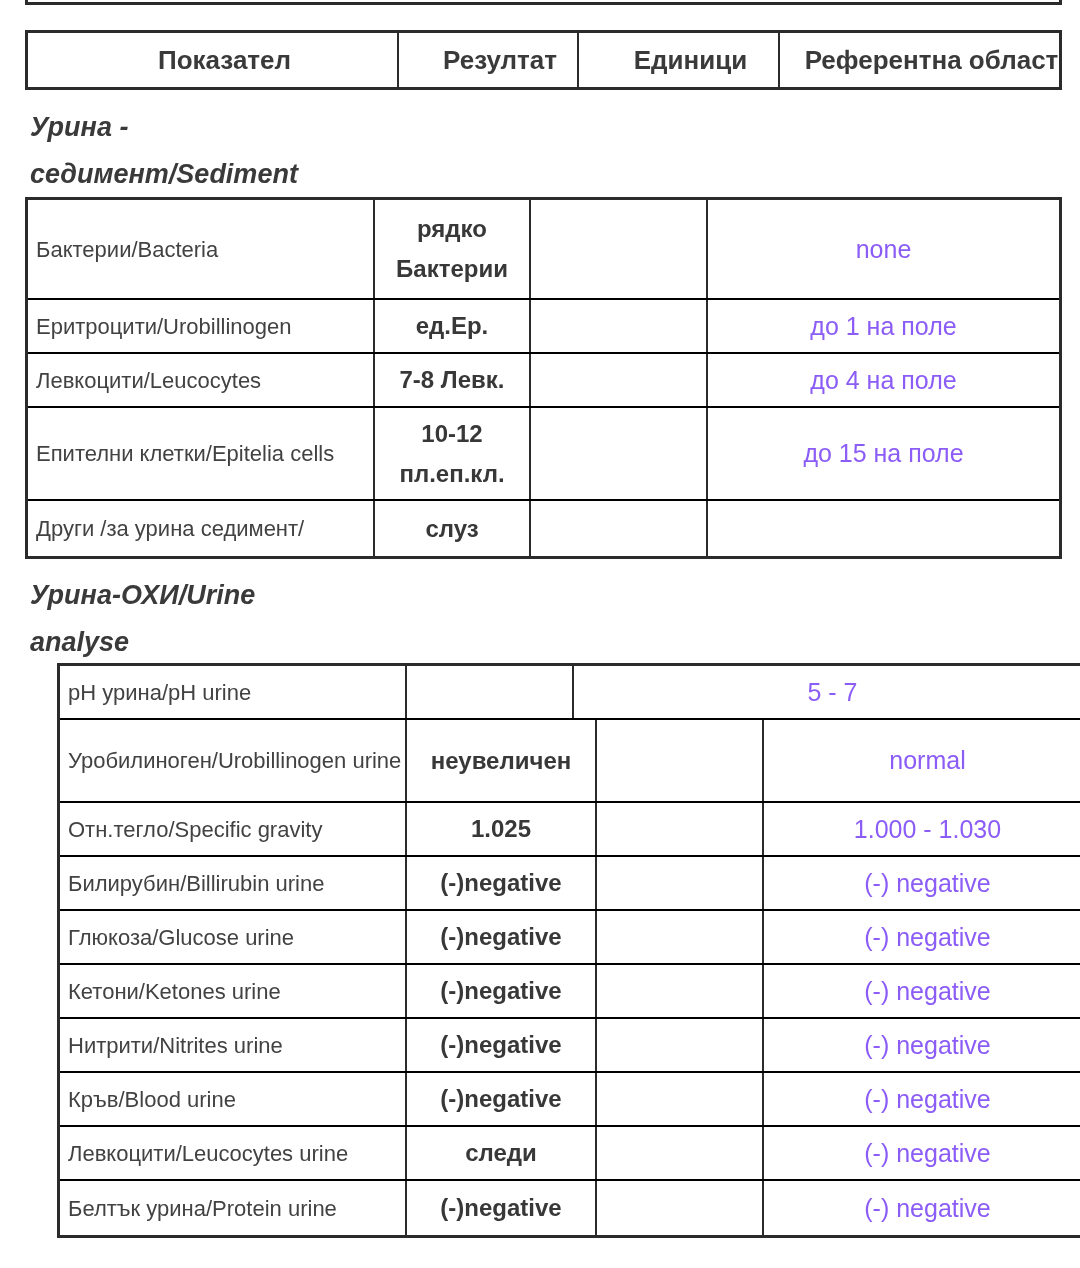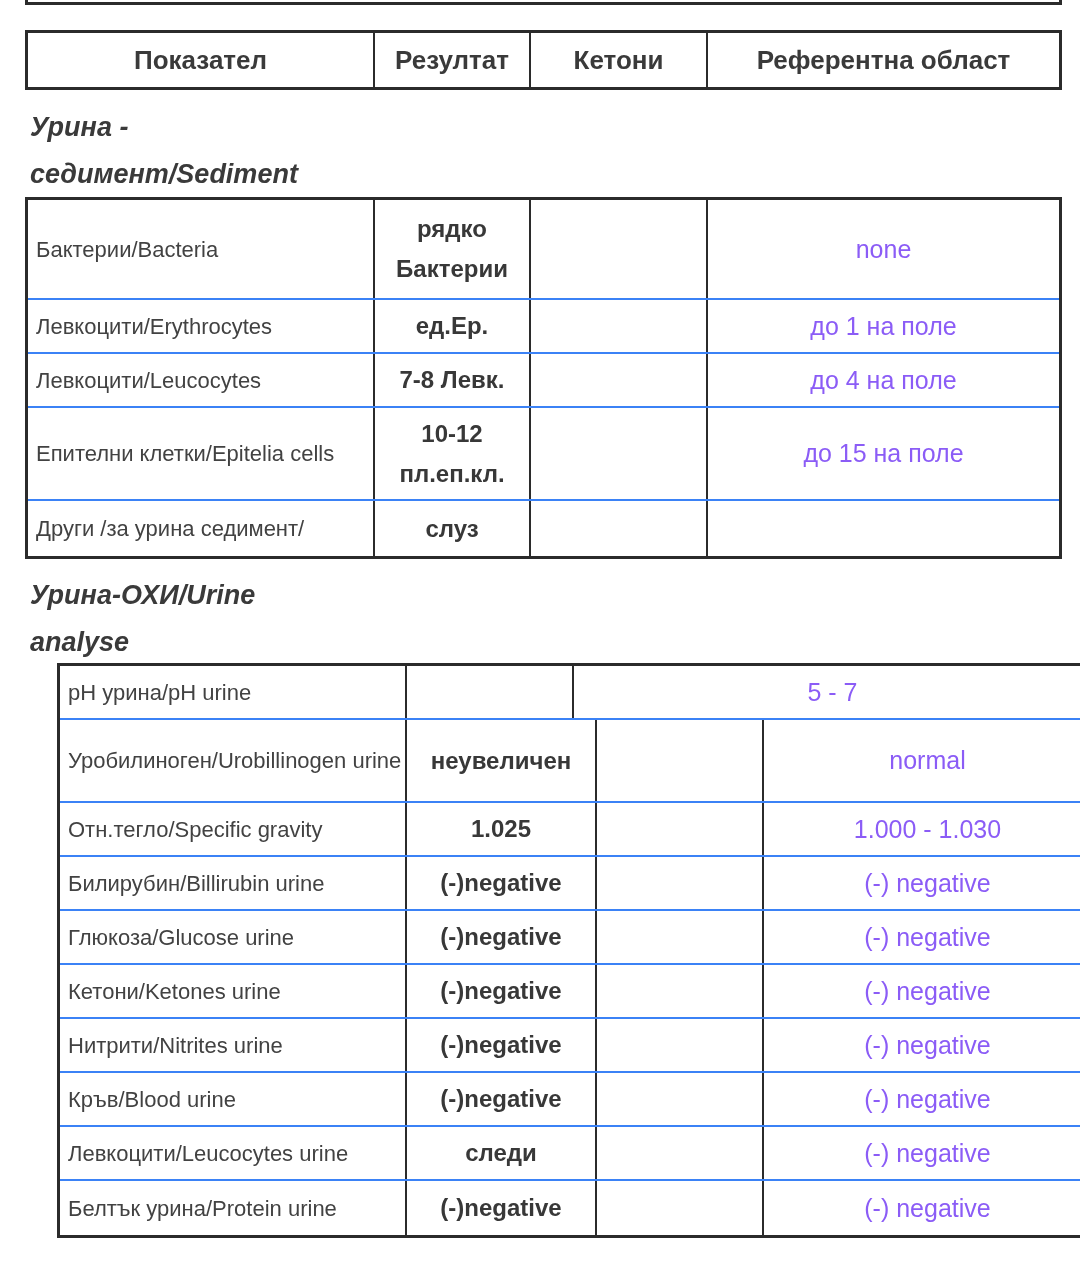--- a/index.html
+++ b/index.html
@@ -18,41 +18,41 @@
     border-right:3px solid #2b2b2b;
     border-bottom:3px solid #2b2b2b;
     box-sizing:border-box;
   }
   .tbl{
     position:absolute;left:25px;width:1037px;
     border:3px solid #2b2b2b;
     box-sizing:border-box;
     background:#ffffff;
   }
-  .tr{display:flex;border-bottom:2px solid #3b82f6;box-sizing:border-box;}
+  .tr{display:flex;border-bottom:2px solid #000000;box-sizing:border-box;}
   .tr:last-child{border-bottom:none;}
   .td{
     display:flex;align-items:center;justify-content:center;
     border-right:2px solid #2b2b2b;
     box-sizing:border-box;
     overflow:hidden;
   }
   .td:last-child{border-right:none;}
   
   .t1 .c1{width:347px;}
   .t1 .c2{width:156px;}
   .t1 .c3{width:177px;}
   .t1 .c4{flex:1;}
   
   .t2 .c1{width:347px;}
   .t2 .c2{width:190px;}
   .t2 .c3{width:167px;}
   .t2 .c4{flex:1;}
   .hdr-table{top:30px;height:60px;}
-  .hdr-table .td{font-weight:bold;font-size:26px;color:#3a3a3a;}
+  .hdr-table .td{font-weight:bold;font-size:26px;color:#3a3a3a;margin-left:24px;}
   .lblcell{justify-content:flex-start;padding-left:8px;}
   .lbl{font-size:22px;line-height:31px;color:#424242;}
   .res{font-weight:bold;font-size:24px;line-height:40px;text-align:center;color:#383838;}
   .ref{font-size:25px;text-align:center;color:#8b5cf6;}
   .h100{height:100px;}
   .h93{height:93px;}
   .h83{height:83px;}
   .h55{height:55px;}
   .h54{height:54px;}
   .section-title{
@@ -74,21 +74,21 @@
 
   <div class="tbl t1 hdr-table">
     <div class="tr" style="height:54px">
       <div class="td c1">
           <span>Показател</span>
         </div>
       <div class="td c2">
           <span>Резултат</span>
         </div>
       <div class="td c3">
-          <span>Кетони</span>
+          <span>Единици</span>
         </div>
       <div class="td c4">
           <span>Референтна област</span>
         </div>
     </div>
   </div>
 
   <div class="section-title st1">
     <div>Урина -</div>
     <div>седимент/Sediment</div>
@@ -107,21 +107,21 @@
       </div>
       <div class="td c3">
           <span></span>
         </div>
       <div class="td c4">
           <span class="ref">none</span>
         </div>
     </div>
     <div class="tr h54">
       <div class="td c1 lblcell">
-          <span class="lbl">Левкоцити/Erythrocytes</span>
+          <span class="lbl">Еритроцити/Urobillinogen</span>
         </div>
       <div class="td c2">
           <span class="res">ед.Ер.</span>
         </div>
       <div class="td c3">
           <span></span>
         </div>
       <div class="td c4">
           <span class="ref">до 1 на поле</span>
         </div>

